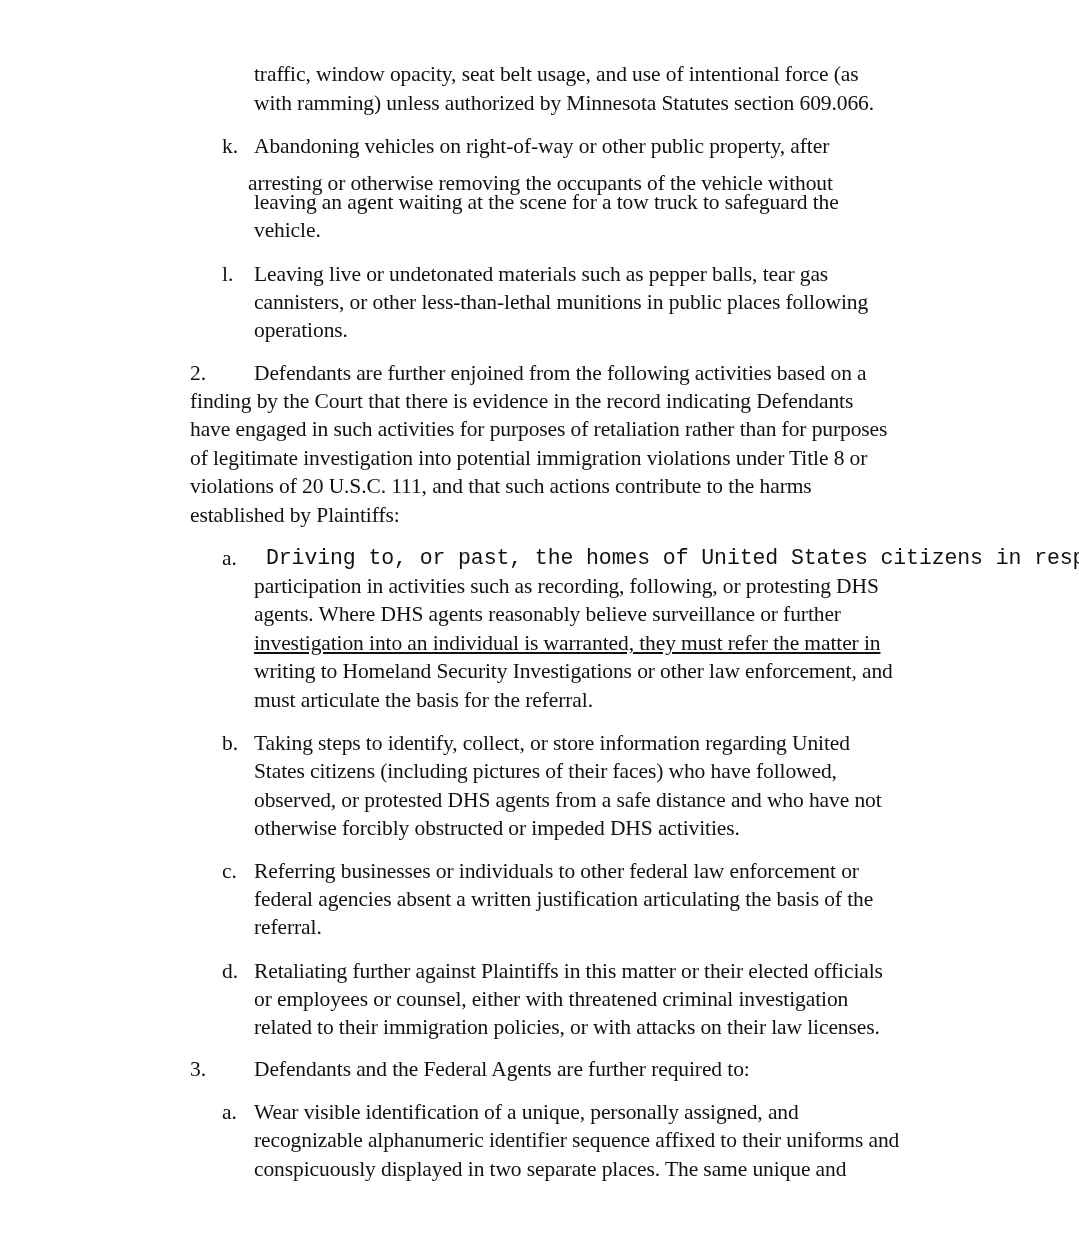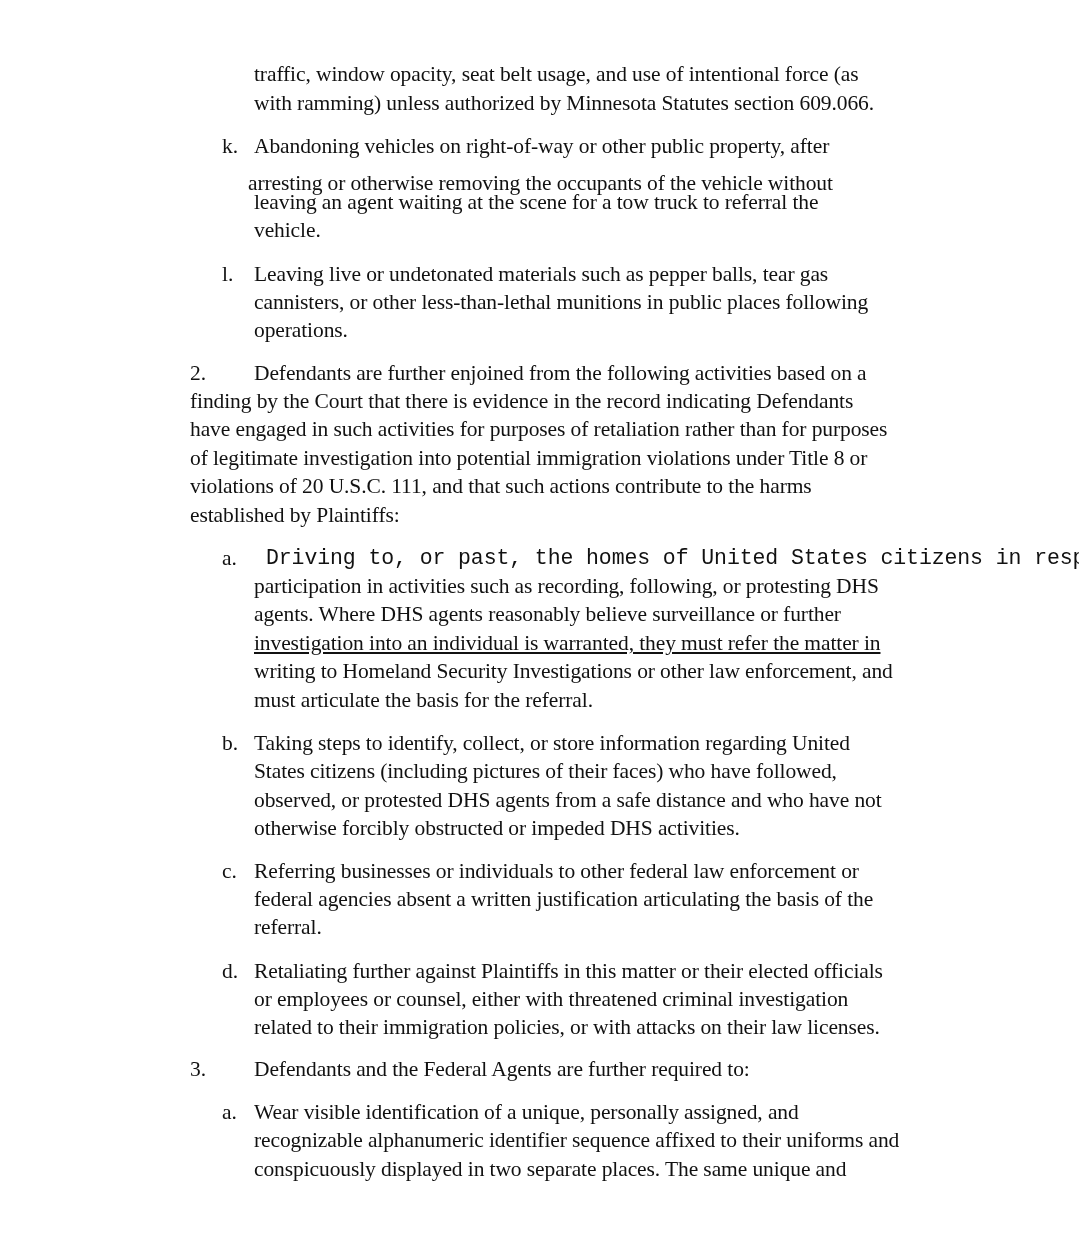--- a/index.html
+++ b/index.html
@@ -16,21 +16,21 @@
 
   <div>
     <div class="line" style="left:254px; top:60px;">traffic, window opacity, seat belt usage, and use of intentional force (as</div>
     <div class="line" style="left:254px; top:89px;">with ramming) unless authorized by Minnesota Statutes section 609.066.</div>
   </div>
 
   <div>
     <div class="marker" style="left:222px; top:132px;">k.</div>
     <div class="line" style="left:254px; top:132px;">Abandoning vehicles on right-of-way or other public property, after</div>
     <div class="line" style="left:248px; top:160px;margin-top:9px;">arresting or otherwise removing the occupants of the vehicle without</div>
-    <div class="line" style="left:254px; top:188px;">leaving an agent waiting at the scene for a tow truck to referral the</div>
+    <div class="line" style="left:254px; top:188px;">leaving an agent waiting at the scene for a tow truck to safeguard the</div>
     <div class="line" style="left:254px; top:216px;">vehicle.</div>
   </div>
 
   <div>
     <div class="marker" style="left:222px; top:260px;">l.</div>
     <div class="line" style="left:254px; top:260px;">Leaving live or undetonated materials such as pepper balls, tear gas</div>
     <div class="line" style="left:254px; top:288px;">cannisters, or other less-than-lethal munitions in public places following</div>
     <div class="line" style="left:254px; top:316px;">operations.</div>
   </div>
 

